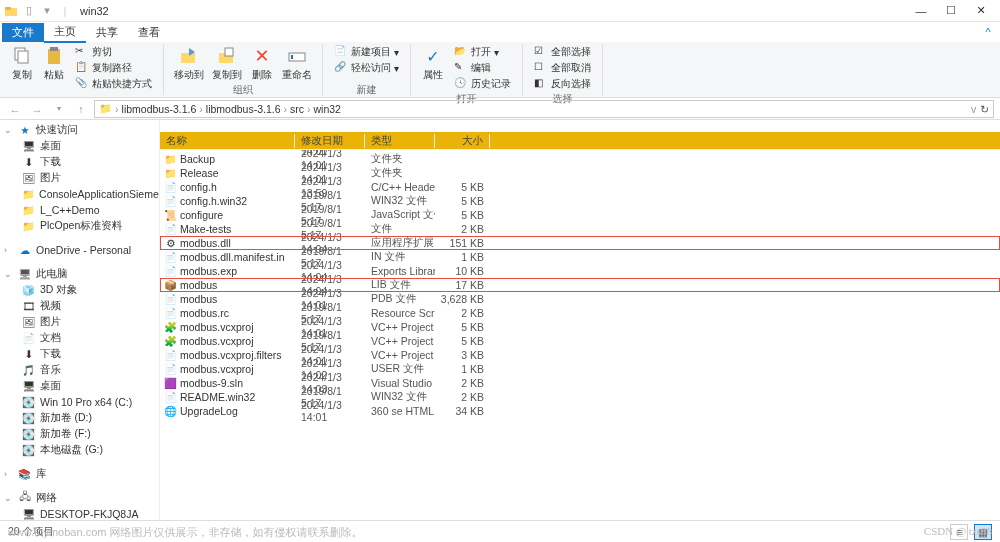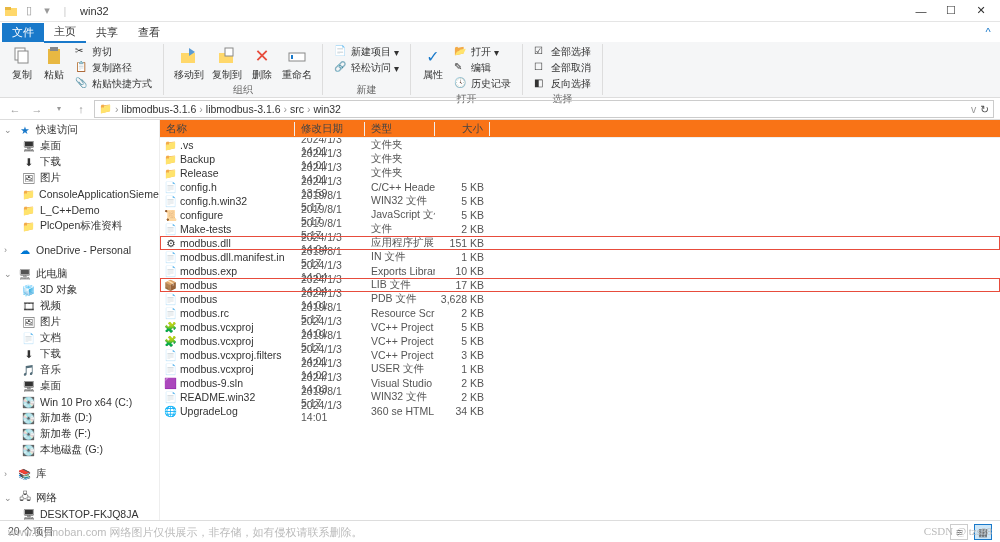--- a/index.html
+++ b/index.html
@@ -41,21 +41,21 @@
 .body { display: flex; height: 405px; }
 .sidebar { width: 160px; border-right: 1px solid #eee; overflow-y: auto; padding: 2px 0; }
 .sidebar .node { display: flex; align-items: center; padding: 1px 4px; font-size: 10.5px; color: #333; gap: 4px; }
 .sidebar .node.hdr { font-weight: normal; }
 .sidebar .node .ico { width: 14px; height: 14px; display: inline-flex; align-items: center; justify-content: center; }
 .sidebar .group { margin-bottom: 8px; }
 .sidebar .node .arrow { width: 10px; color: #888; font-size: 9px; }
 
 
 .filewrap { flex: 1; overflow: auto; }
-.filehdr { display: flex; border-bottom: 1px solid #eee; height: 18px; align-items: center; font-size: 10.5px; color: #444; position: sticky; top: 0; background: #f97316; }
+.filehdr { display: flex; border-bottom: 1px solid #eee; height: 18px; align-items: center; font-size: 10.5px; color: #444; position: sticky; top: 12px; background: #eab308; }
 .filehdr div { padding: 0 6px; border-right: 1px solid #eee; }
 .col-name { width: 135px; }
 .col-date { width: 70px; font-family: Liberation Serif, serif; }
 .col-type { width: 70px; }
 .col-size { width: 55px; text-align: right; }
 .filerow { display: flex; height: 14px; align-items: center; font-size: 10.5px; color: #333; padding-left: 4px; }
 .filerow .ico { width: 14px; height: 12px; display: inline-flex; align-items: center; justify-content: center; }
 .filerow .name { width: 117px; padding-left: 2px; white-space: nowrap; overflow: hidden; text-overflow: ellipsis; }
 .filerow .date { width: 70px; color: #555; padding-left: 6px; }
 .filerow .type { width: 70px; color: #555; padding-left: 6px; white-space: nowrap; overflow: hidden; }

